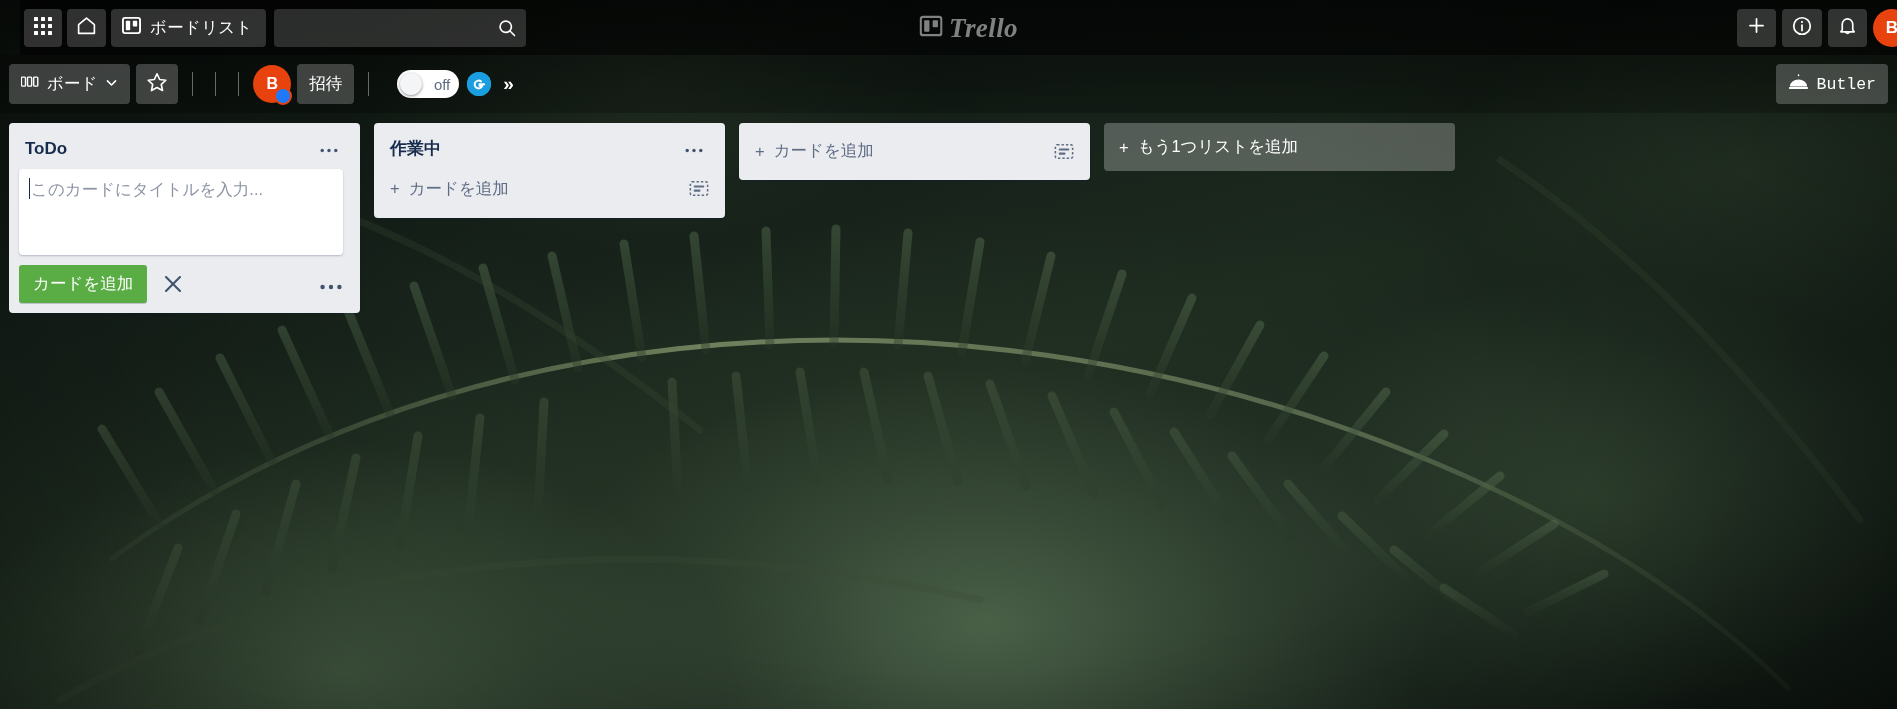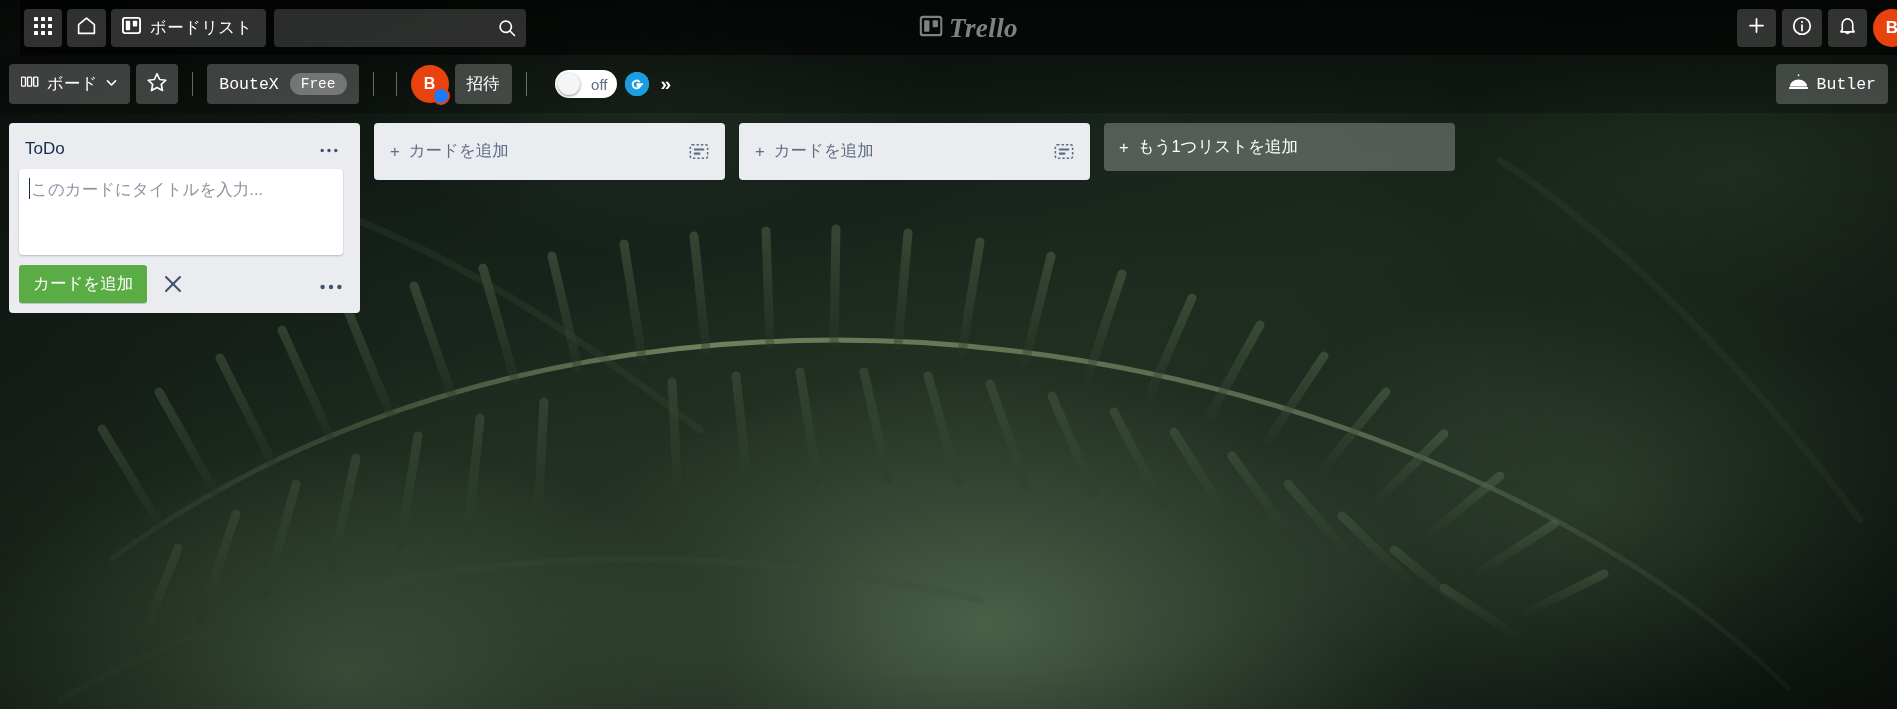--- a/index.html
+++ b/index.html
@@ -199,21 +199,21 @@
     background: #ebecf0;
     border-radius: 4px;
     padding: 8px 8px 8px 8px;
     box-shadow: 0 1px 2px rgba(9,30,66,0.25);
   }
   .list-header {
     display: flex; align-items: flex-start; justify-content: space-between;
     padding: 9px 8px 10px 8px;
   }
   .list-title {
-    font-size: 17px; font-weight: 400; color: #172b4d;
+    font-size: 17px; font-weight: 700; color: #172b4d;
     line-height: 1.1;
   }
   .list-dots {
     color: #42526e; font-size: 18px; line-height: 10px;
     padding: 2px 6px; border-radius: 3px; cursor: pointer;
     letter-spacing: 1px;
   }
 
   .card-composer {
     background: #fff;
@@ -468,24 +468,20 @@
   <div class="bb-btn icononly">
     <span>
       <svg width="22" height="22" viewBox="0 0 24 24" fill="none" stroke="#fff" stroke-width="1.8" stroke-linejoin="round" aria-hidden="true">
         <polygon points="12,3 14.9,9.3 21.6,10.1 16.7,14.7 18,21.3 12,18 6,21.3 7.3,14.7 2.4,10.1 9.1,9.3"></polygon>
       </svg>
     </span>
   </div>
 
   <div class="divider"></div>
 
-  <div class="bb-btn">
-    <span>BouteX</span>
-    <span class="free-pill">Free</span>
-  </div>
 
   <div class="divider"></div>
 
 
   <div class="divider"></div>
 
   <div class="avatar-board">B</div>
 
   <div class="bb-btn">
     <span>招待</span>
@@ -554,20 +550,30 @@
         <svg width="22" height="6" viewBox="0 0 22 6" fill="#42526e" aria-hidden="true">
           <circle cx="2.6" cy="3" r="2.2"></circle>
             <circle cx="11" cy="3" r="2.2"></circle>
             <circle cx="19.4" cy="3" r="2.2"></circle>
         </svg>
       </span>
     </div>
   </section>
 
   <section class="list">
+    <div class="list-header">
+      <span class="list-title">作業中</span>
+      <span class="list-dots">
+        <svg width="18" height="5" viewBox="0 0 18 5" fill="#42526e" aria-hidden="true">
+          <circle cx="2.2" cy="2.5" r="1.7"></circle>
+            <circle cx="9" cy="2.5" r="1.7"></circle>
+            <circle cx="15.8" cy="2.5" r="1.7"></circle>
+        </svg>
+      </span>
+    </div>
     <div class="add-card-row">
       <span class="add-card-label">
         <span>+</span>
         <span>カードを追加</span>
       </span>
       <span class="tmpl-icon">
         <svg width="20" height="19" viewBox="0 0 22 20" fill="none" stroke="#5e6c84" stroke-width="1.7" aria-hidden="true">
           <rect x="1.5" y="2.5" width="19" height="15" rx="2" stroke-dasharray="2.6 2.2"></rect>
           <rect x="5.2" y="6.6" width="11.6" height="2.3" rx="1" fill="#5e6c84" stroke="none"></rect>
           <rect x="5.2" y="11.2" width="7.4" height="2.3" rx="1" fill="#5e6c84" stroke="none"></rect>

